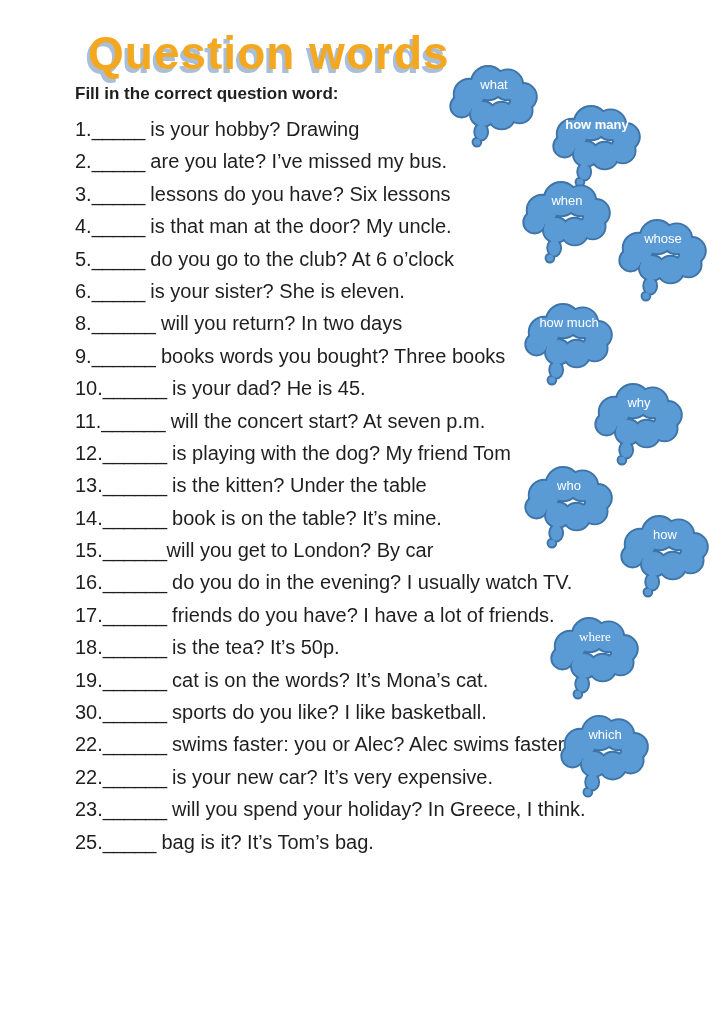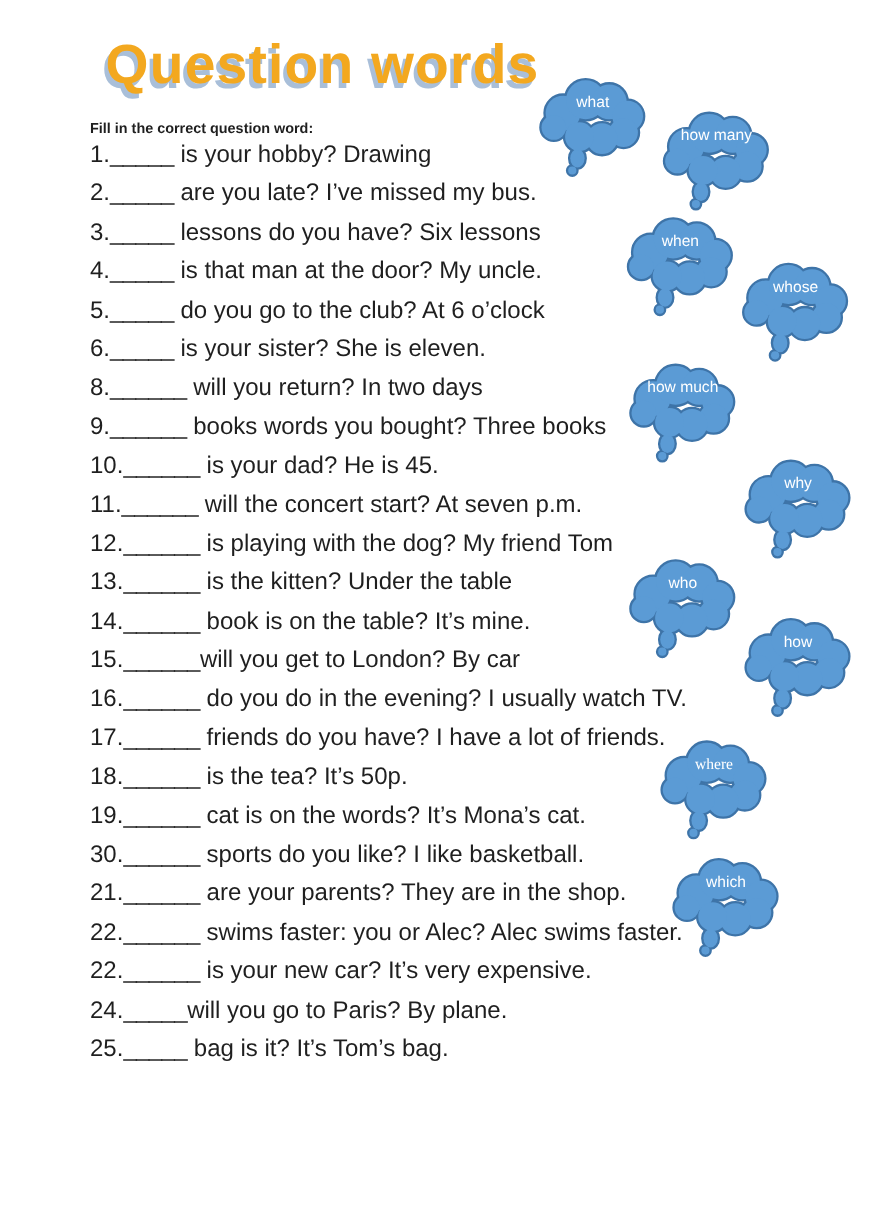--- a/index.html
+++ b/index.html
@@ -22,22 +22,22 @@
     color:var(--body_text);
   }
   .title{
     position:absolute;left:88px;top:26px;
     font-size:46px;font-weight:bold;letter-spacing:1px;
     color:var(--title_fill);
     text-shadow:-3px 4px 0 var(--title_shadow);
     white-space:nowrap;
   }
   .instruction{
-    position:absolute;left:75px;top:100px;
-    font-size:12px;font-weight:bold;
+    position:absolute;left:75px;top:84px;
+    font-size:17px;font-weight:bold;
     white-space:nowrap;
   }
   .items{
     position:absolute;left:75px;top:113px;width:480px;
   }
   .item{
     white-space:pre;
     font-size:20px;
     line-height:32.4px;
     height:32.4px;
@@ -51,25 +51,25 @@
   .cloud-word{
     position:absolute;left:8%;right:8%;top:0;height:57%;
     display:flex;align-items:center;justify-content:center;
     text-align:center;
     font-size:13px;line-height:1.3;
     color:var(--cloud_text);
   }
   .defs{position:absolute;width:0;height:0;}
   
   .c0{left:447px;top:60px;}
-  .c1{left:550px;top:88px;}
+  .c1{left:550px;top:100px;font-weight:bold;}
   .c2{left:520px;top:176px;}
   .c3{left:616px;top:214px;}
   .c4{left:522px;top:298px;}
-  .c5{left:618px;top:378px;}
+  .c5{left:592px;top:378px;}
   .c6{left:522px;top:461px;}
   .c7{left:618px;top:510px;}
   .c8{left:548px;top:612px;font-family:Liberation Serif, serif;}
   .c9{left:556px;top:710px;width:98px;}
 </style>
 </head>
 <body>
 
 <svg class="defs" aria-hidden="true">
   <defs>
@@ -107,24 +107,23 @@
     <div class="item"><span>11.</span><span class="blank">______</span><span> will the concert start? At seven p.m.</span></div>
     <div class="item"><span>12.</span><span class="blank">______</span><span> is playing with the dog? My friend Tom</span></div>
     <div class="item"><span>13.</span><span class="blank">______</span><span> is the kitten? Under the table</span></div>
     <div class="item"><span>14.</span><span class="blank">______</span><span> book is on the table? It’s mine.</span></div>
     <div class="item"><span>15.</span><span class="blank">______</span><span>will you get to London? By car</span></div>
     <div class="item"><span>16.</span><span class="blank">______</span><span> do you do in the evening? I usually watch TV.</span></div>
     <div class="item"><span>17.</span><span class="blank">______</span><span> friends do you have? I have a lot of friends.</span></div>
     <div class="item"><span>18.</span><span class="blank">______</span><span> is the tea? It’s 50p.</span></div>
     <div class="item"><span>19.</span><span class="blank">______</span><span> cat is on the words? It’s Mona’s cat.</span></div>
     <div class="item"><span>30.</span><span class="blank">______</span><span> sports do you like? I like basketball.</span></div>
-    <div class="item"><span>21.</span><span class="blank">______</span><span> are your parents? They are in the shop.</span></div>
     <div class="item"><span>22.</span><span class="blank">______</span><span> swims faster: you or Alec? Alec swims faster.</span></div>
     <div class="item"><span>22.</span><span class="blank">______</span><span> is your new car? It’s very expensive.</span></div>
-    <div class="item"><span>24.</span><span class="blank">_____</span><span>will you go to Paris? By plane.</span></div>
+    <div class="item"><span>23.</span><span class="blank">______</span><span> will you spend your holiday? In Greece, I think.</span></div>
     <div class="item"><span>25.</span><span class="blank">_____</span><span> bag is it? It’s Tom’s bag.</span></div>
   </div>
 
   <div class="clouds">
     <div class="cloud c0">
       <svg class="cloud-svg" viewBox="0 0 110 104">
           <use href="#cloud-shape" class="layer-stroke"></use>
           <use href="#cloud-shape" class="layer-fill"></use>
         </svg>
       <span class="cloud-word">what</span>

